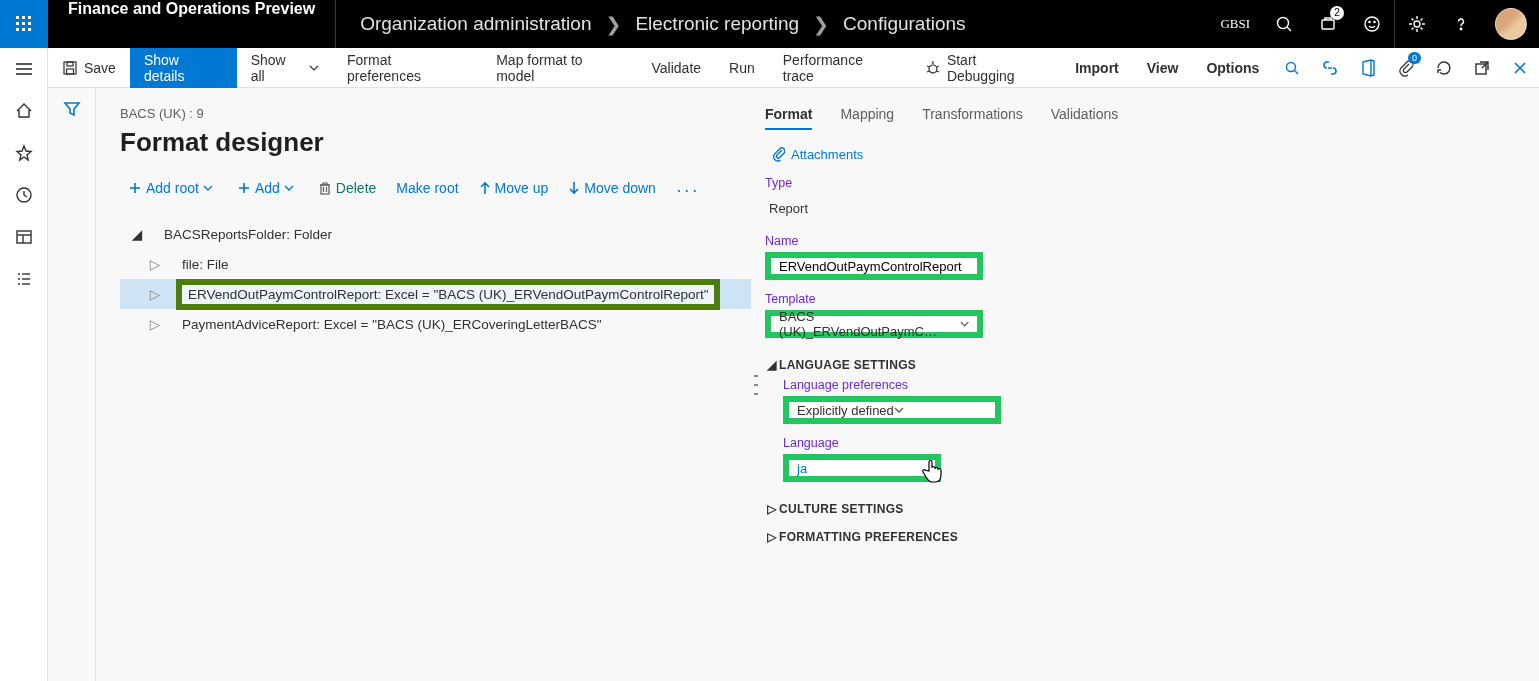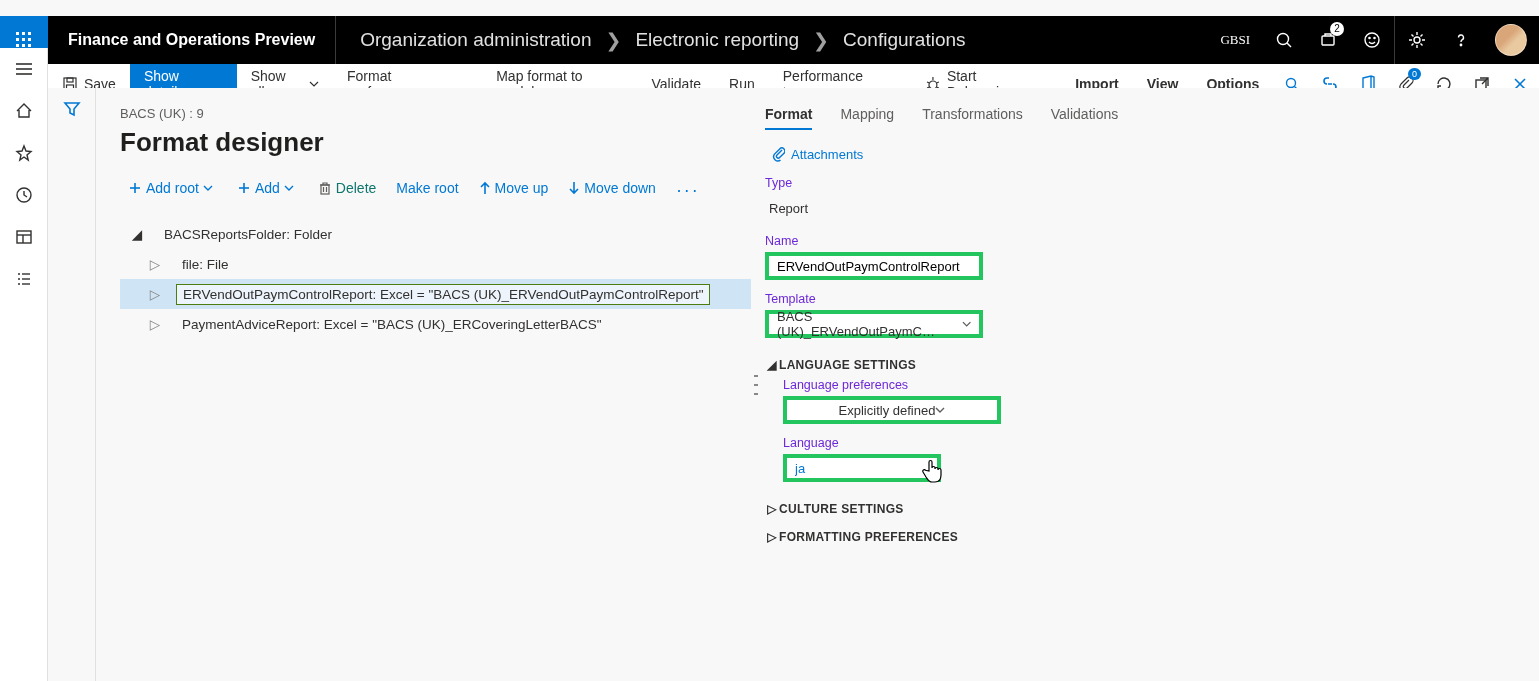--- a/index.html
+++ b/index.html
@@ -1,19 +1,19 @@
 <!DOCTYPE html>
 <html><head>
   <meta charset="utf-8">
   <style>
     * { box-sizing: border-box; margin: 0; padding: 0; }
     body { font-family: "Segoe UI", Tahoma, sans-serif; font-size: 13px; color: #323130; background: #f8f8f8; width: 1539px; height: 681px; overflow: hidden; }
 
     
-    .topbar { display: flex; align-items: center; height: 48px; background: #000; color: #fff; margin-top: 16px; }
+    .topbar { display: flex; height: 48px; background: #000; color: #fff; }
     .waffle { width: 48px; height: 48px; display: flex; align-items: center; justify-content: center; background: #0078d4; }
     .app-title { font-size: 16px; font-weight: 600; padding: 0 20px; }
     .top-sep { width: 1px; height: 48px; background: #3a3a3a; }
     .breadcrumb-top { display: flex; align-items: center; padding: 0 20px; font-size: 19px; color: #e1e1e1; }
     .breadcrumb-top .crumb { padding: 0 4px; }
     .breadcrumb-top .chev { padding: 0 10px; color: #a0a0a0; }
     .top-spacer { flex: 1; }
     .top-icons { display: flex; align-items: center; height: 48px; }
     .top-icon { width: 44px; height: 48px; display: flex; align-items: center; justify-content: center; position: relative; }
     .top-icon .badge { position: absolute; top: 6px; right: 6px; background: #fff; color: #000; border-radius: 8px; font-size: 10px; padding: 0 4px; line-height: 14px; min-width: 14px; text-align: center; }
@@ -47,42 +47,42 @@
     .page-title { font-size: 26px; font-weight: 600; color: #201f1e; margin-bottom: 18px; }
     .tree-toolbar { display: flex; align-items: flex-start; gap: 4px; margin-bottom: 14px; }
     .tree-btn { display: flex; align-items: center; padding: 4px 8px; color: #0078d4; font-size: 14px; cursor: pointer; }
     .tree-btn.grey { color: #0f766e; }
     .tree-btn svg { margin-right: 4px; }
     .tree { font-size: 13.5px; }
     .tree-row { display: flex; align-items: center; height: 30px; }
     .tree-row .triangle { width: 14px; text-align: center; color: #323130; cursor:pointer; }
     .tree-row.selected { background: #cfe5f6; }
     .tree-row .node-label { padding: 2px 6px; }
-    .tree-row.selected .node-label { border: 1px solid #4d7c0f; background:#edf4fb;}
+    .tree-row.selected .node-label { border: 6px solid #4d7c0f; background:#edf4fb;}
     .indent-0 { padding-left: 10px; }
     .indent-1 { padding-left: 28px; }
 
     
     .splitter { width: 10px; display: flex; align-items: center; justify-content: center; }
     .splitter .grip { width:4px; height:20px; display:flex; flex-direction:column; justify-content:space-between;}
     .splitter .grip span { width:4px; height:2px; background:#888;}
 
     
     .right-pane { flex: 1; padding: 18px 0 0 0; }
     .tabs { display: flex; gap: 28px; padding-left: 4px; margin-bottom: 16px; }
     .tab { font-size: 14px; color: #605e5c; padding-bottom: 6px; cursor: pointer; }
     .tab.active { color: #323130; font-weight: 600; border-bottom: 2px solid #0078d4; }
     .attachments { display: flex; align-items: center; color: #0078d4; padding-left: 10px; margin-bottom: 14px; }
     .attachments svg { margin-right: 6px; }
     .form-group { margin-bottom: 12px; padding-left: 4px; }
     .form-label { font-size: 12.5px; color: #6d28d9; margin-bottom: 4px; display:block; }
-    .form-input { height: 28px; border: 4px solid #22c55e; padding: 0 8px; font-size: 13px; background:#fff; }
+    .form-input { height: 28px; border: 6px solid #22c55e; padding: 0 8px; font-size: 13px; background:#fff; }
     .form-input.readonly { border: none; background: transparent; padding-left: 4px;}
     .form-input.wide { width: 218px; }
-    .form-input.select { display:flex; align-items:center; justify-content:center;}
+    .form-input.select { display:flex; align-items:center; justify-content:flex-start;}
     .section-head { display:flex; align-items:center; font-size:12px; font-weight:700; letter-spacing:0.3px; color:#323130; padding: 8px 0 6px 4px; cursor:pointer;}
     .section-head .tri { width:14px; display:inline-block; text-align:center;}
     .lang-input { color: #0078d4; }
     .cursor-hand { position:absolute;}
     svg { display:block; }
   </style>
 </head>
 <body>
 
 <div class="topbar">

